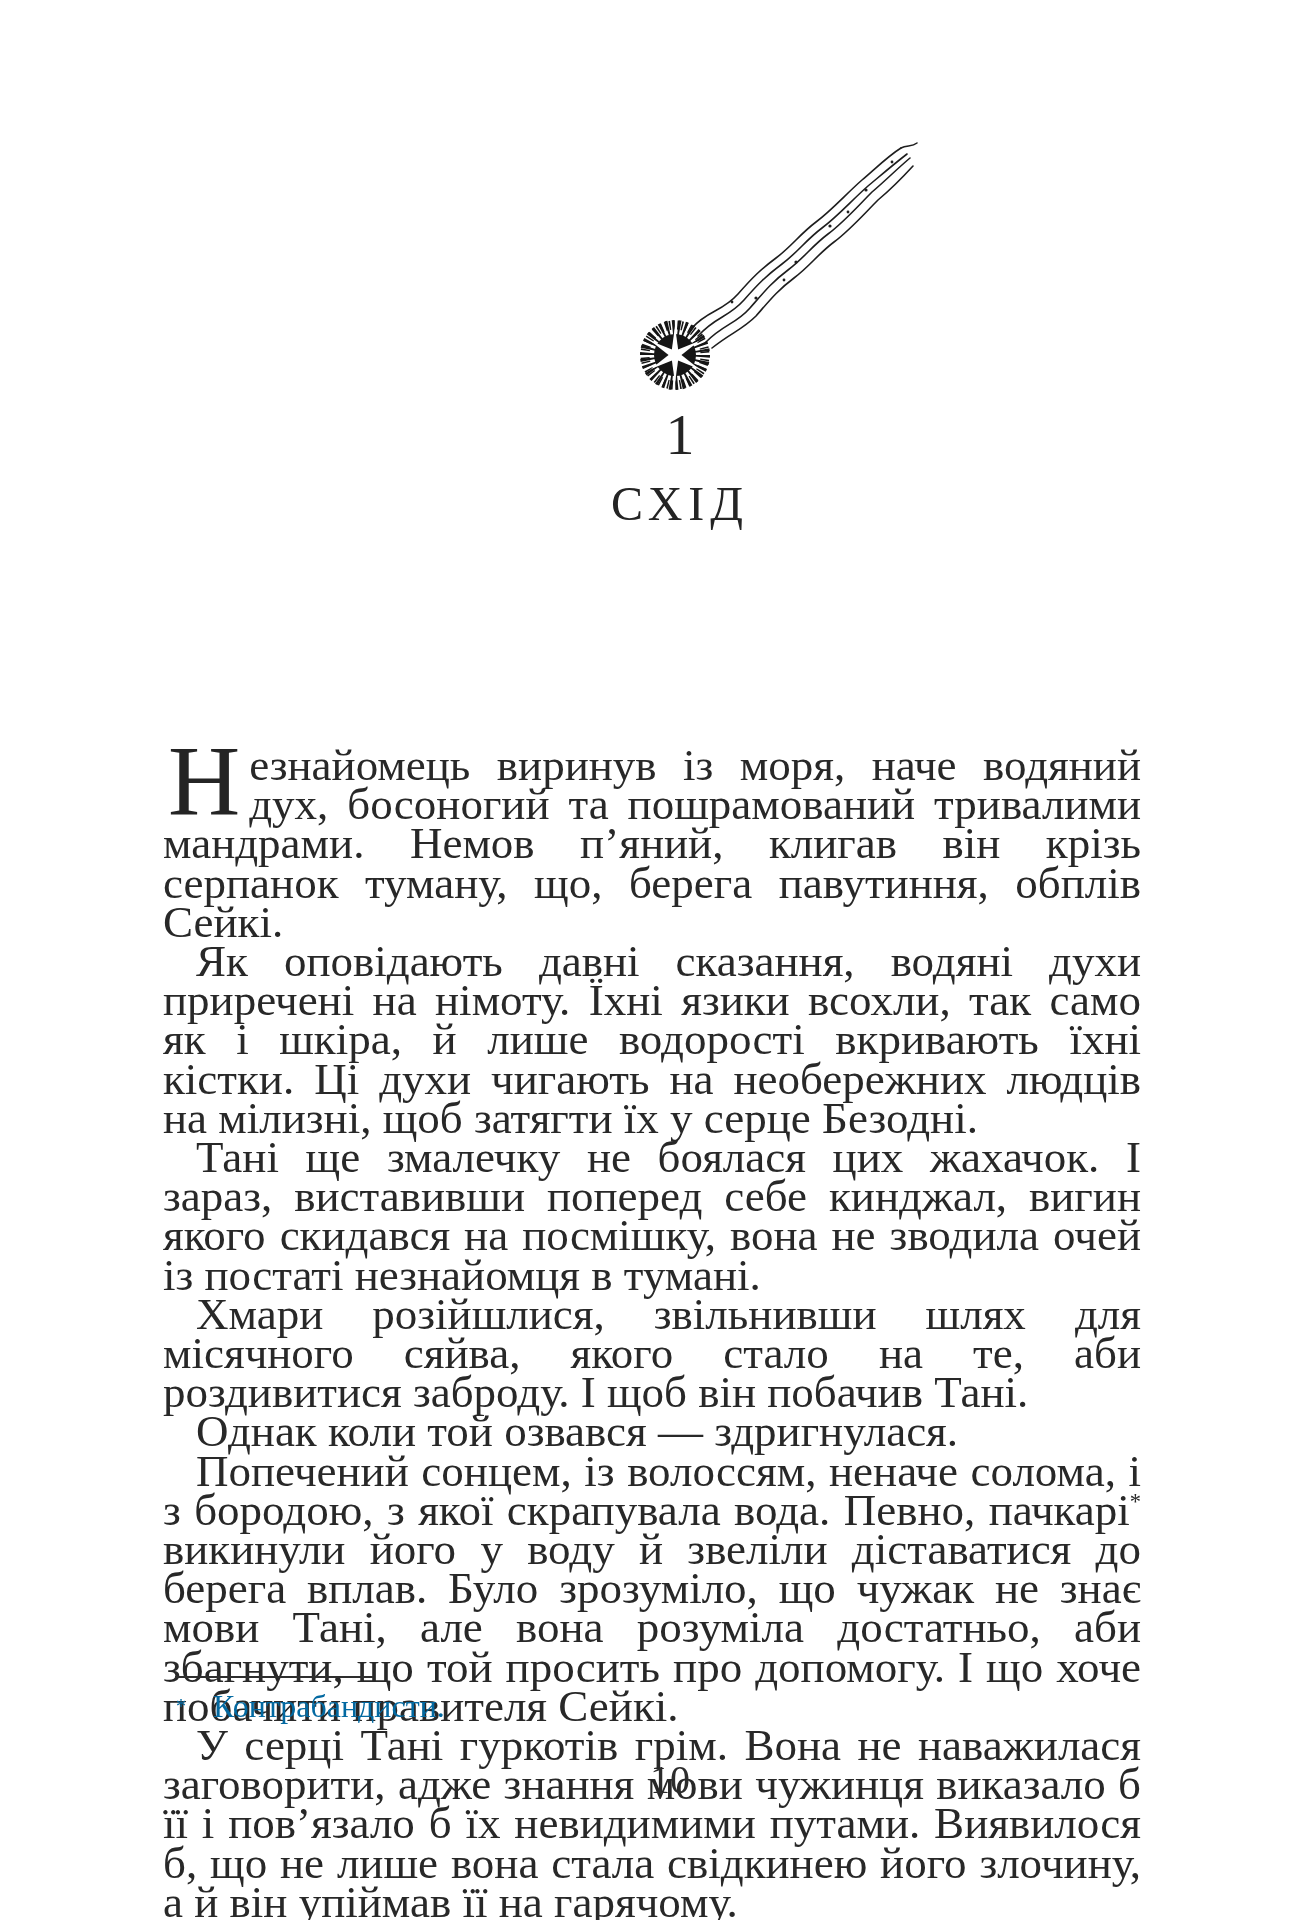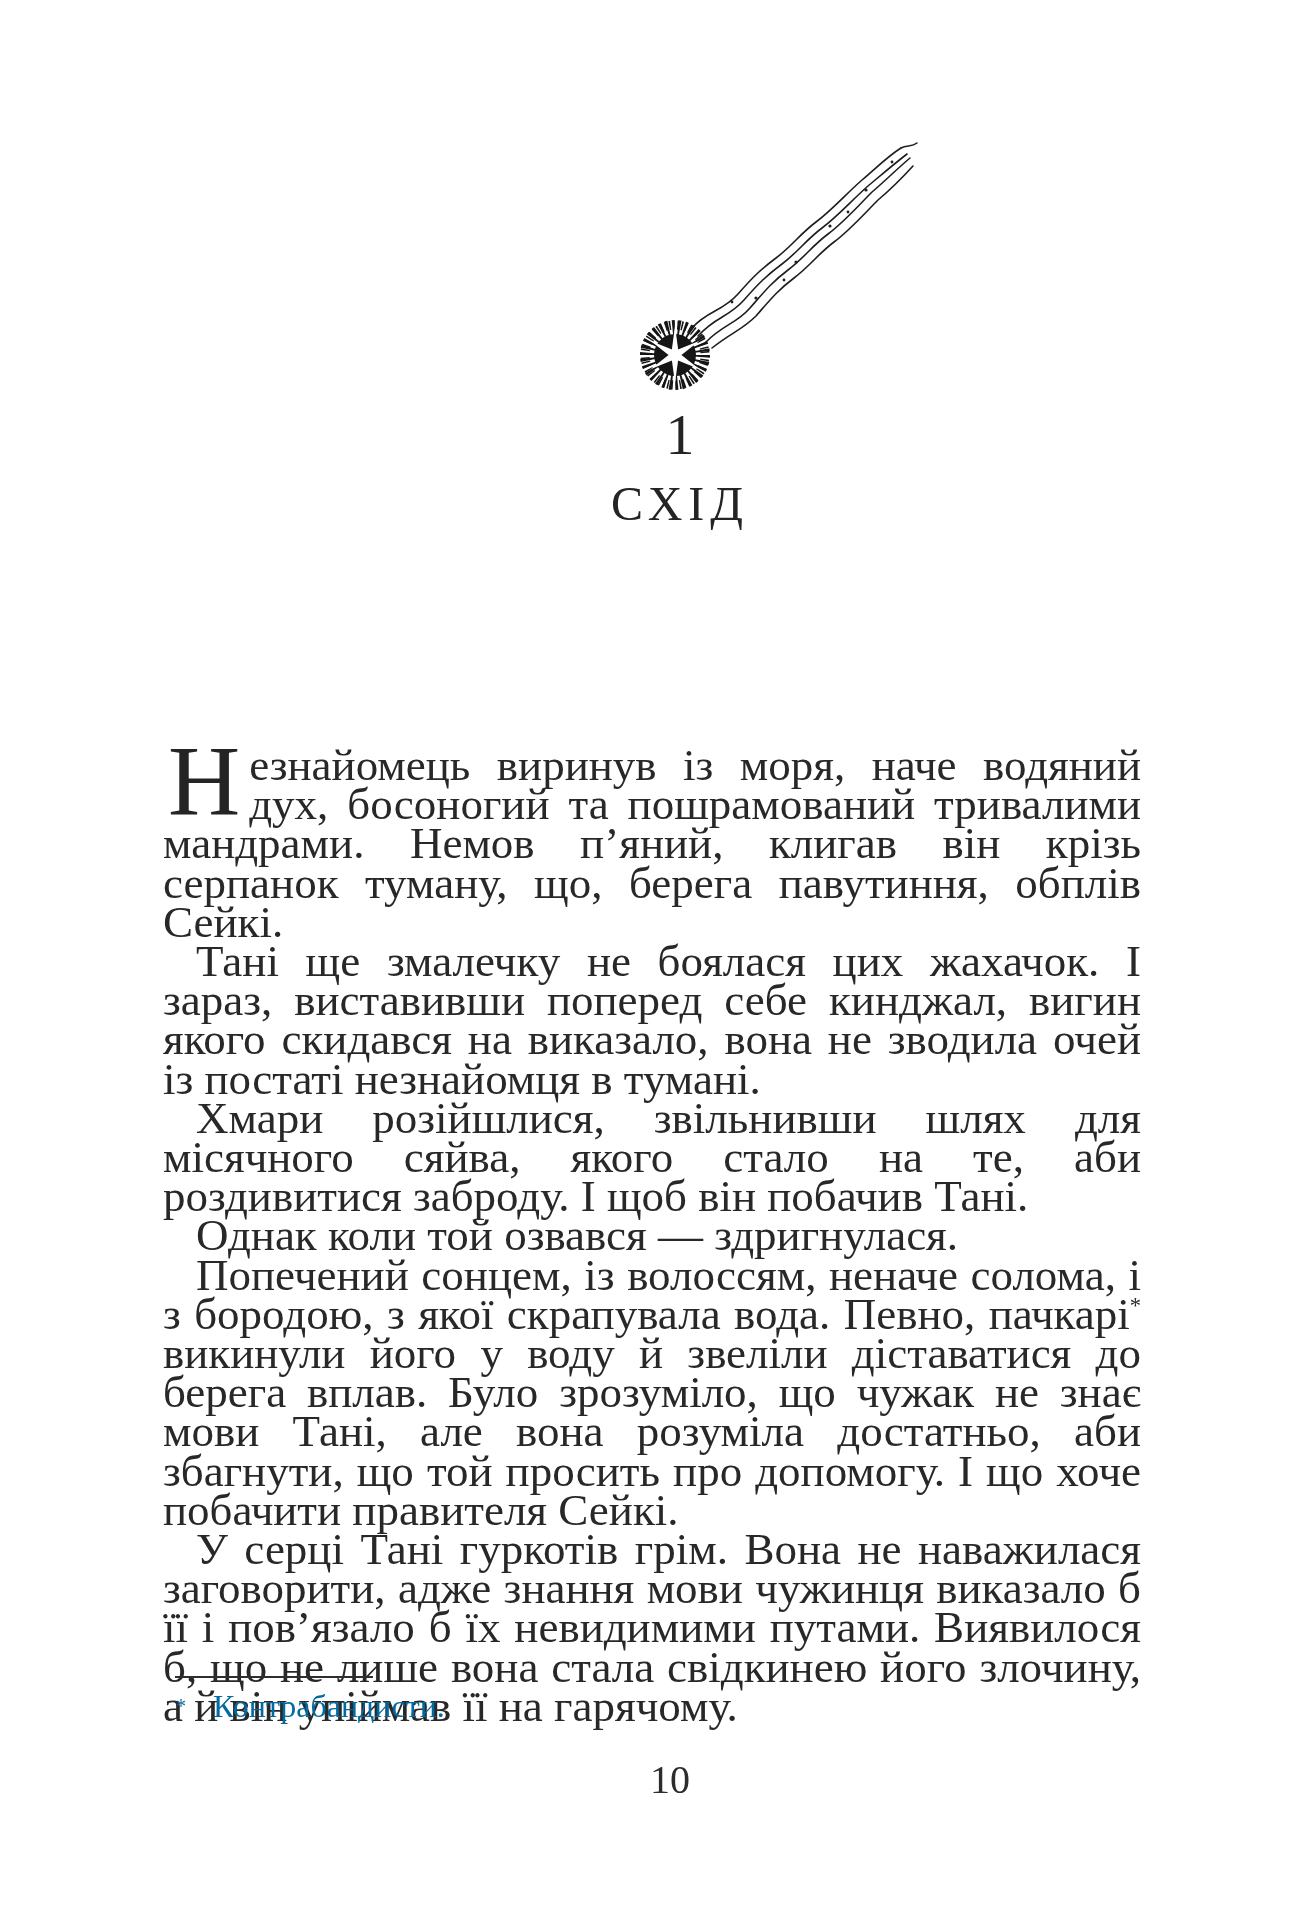--- a/index.html
+++ b/index.html
@@ -134,21 +134,22 @@
       <circle cx="115" cy="215" r="4"></circle>
     </g>
   </svg>
 
   <div class="chapter-number">1</div>
 
   <div class="chapter-title">СХІД</div>
 
   <div class="body-text">
     <p class="first-para"><span class="dropcap">Н</span><span>езнайомець виринув із моря, наче водяний дух, босоногий та пошрамований тривалими мандрами. Немов п’яний, клигав він крізь серпанок туману, що, берега павутиння, обплів Сейкі.</span></p>
-    <p>Тані ще змалечку не боялася цих жахачок. І зараз, виставивши поперед себе кинджал, вигин якого скидався на виказало, вона не зводила очей із постаті незнайомця в тумані.</p>
+    <p>Як оповідають давні сказання, водяні духи приречені на німоту. Їхні язики всохли, так само як і шкіра, й лише водорості вкривають їхні кістки. Ці духи чигають на необережних людців на мілизні, щоб затягти їх у серце Безодні.</p>
+    <p>Тані ще змалечку не боялася цих жахачок. І зараз, виставивши поперед себе кинджал, вигин якого скидався на посмішку, вона не зводила очей із постаті незнайомця в тумані.</p>
     <p>Хмари розійшлися, звільнивши шлях для місячного сяйва, якого стало на те, аби роздивитися заброду. І щоб він побачив Тані.</p>
     <p>Однак коли той озвався — здригнулася.</p>
     <p><span>Попечений сонцем, із волоссям, неначе солома, і з бородою, з якої скрапувала вода. Певно, пачкарі</span><sup class="ref-marker">*</sup><span> викинули його у воду й звеліли діставатися до берега вплав. Було зрозуміло, що чужак не знає мови Тані, але вона розуміла достатньо, аби збагнути, що той просить про допомогу. І що хоче побачити правителя Сейкі.</span></p>
     <p>У серці Тані гуркотів грім. Вона не наважилася заговорити, адже знання мови чужинця виказало б її і пов’язало б їх невидимими путами. Виявилося б, що не лише вона стала свідкинею його злочину, а й він упіймав її на гарячому.</p>
   </div>
 
   <div class="footnote-divider"></div>
 
   <div class="footnote"><span class="fn-marker">*</span><span>Контрабандисти.</span></div>
 

